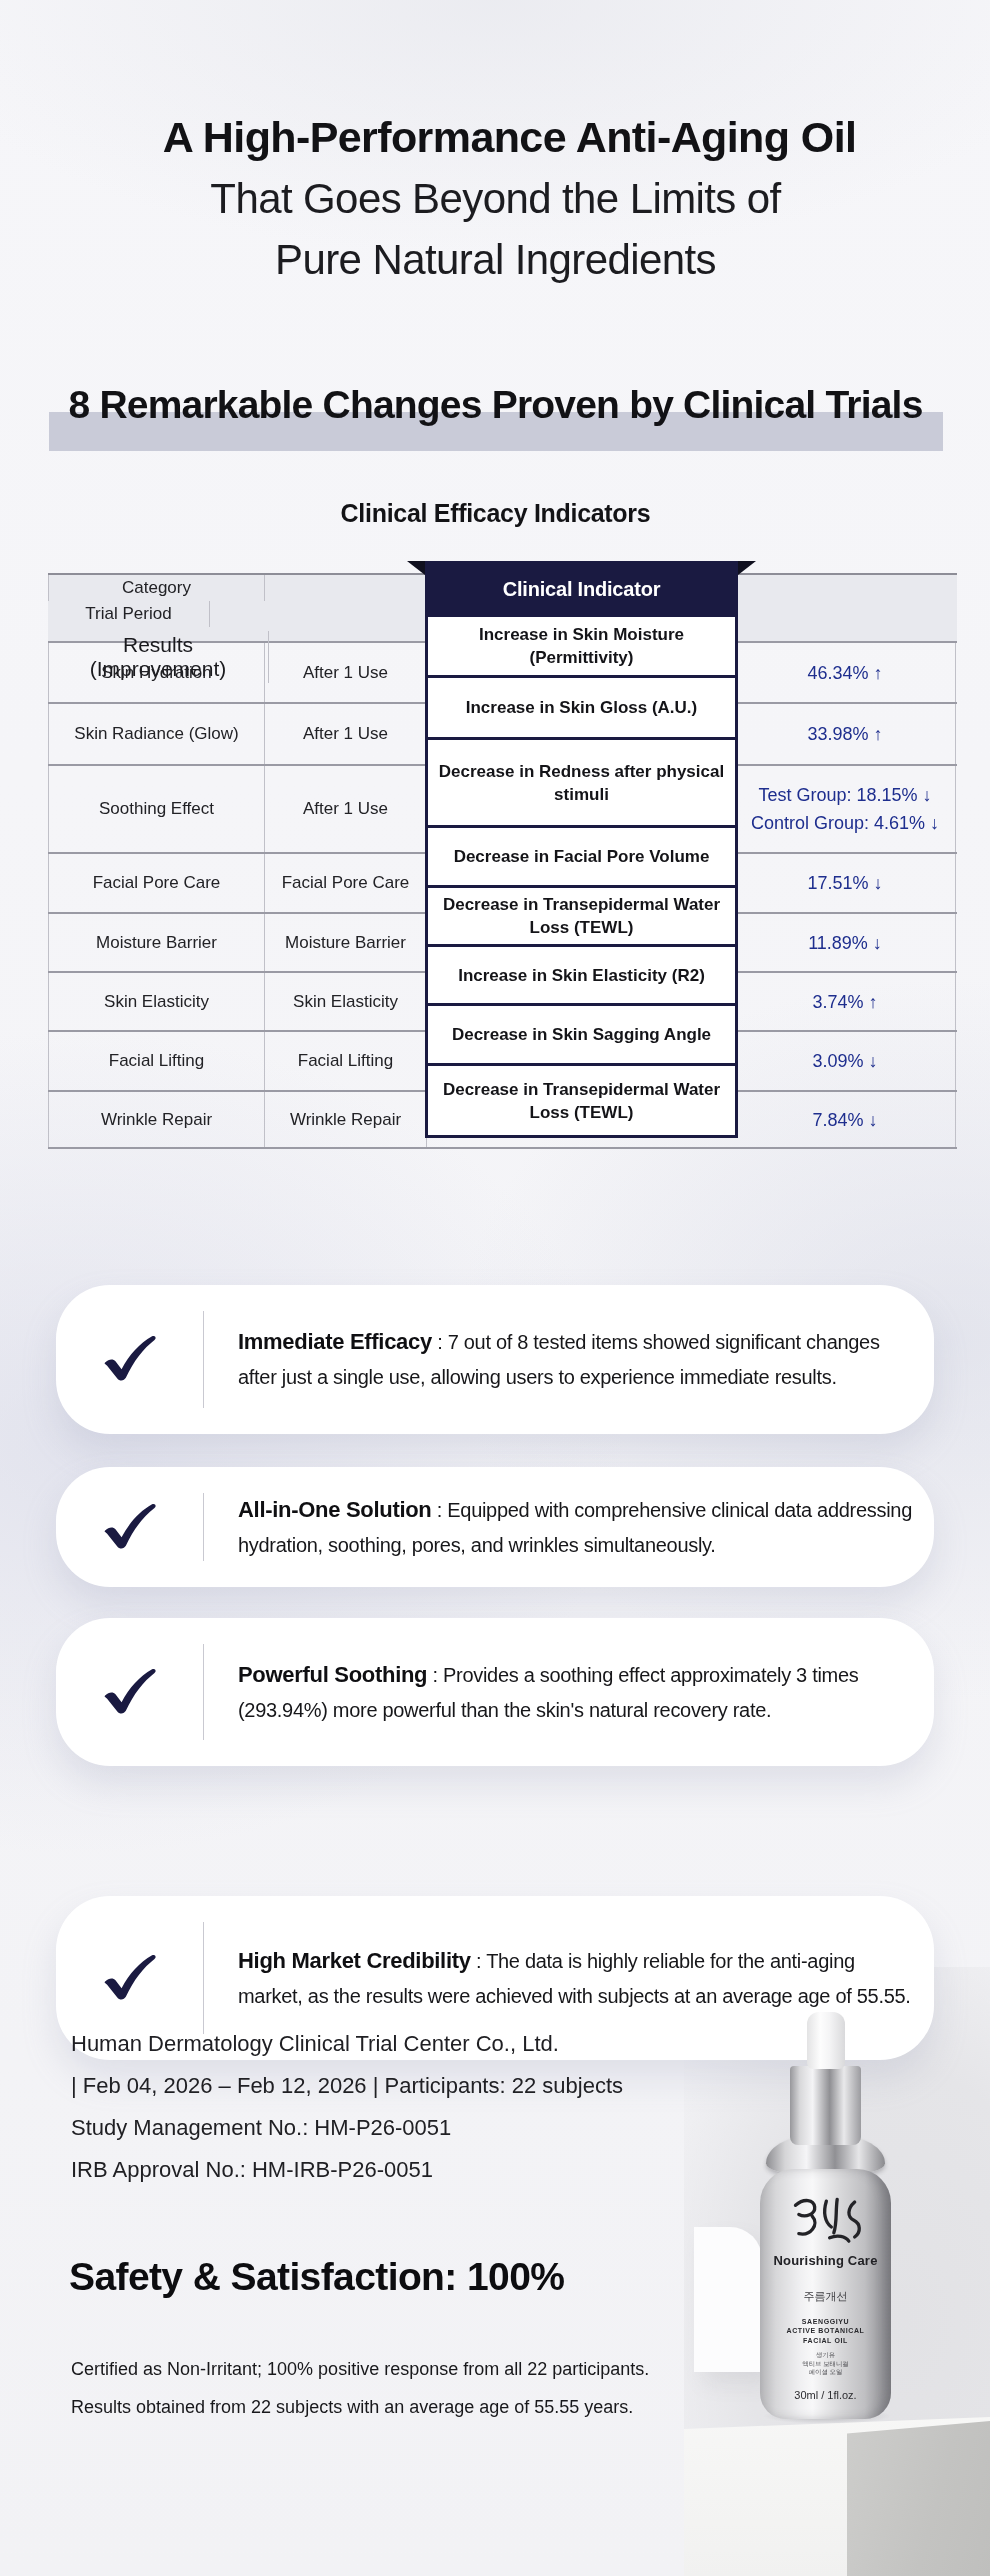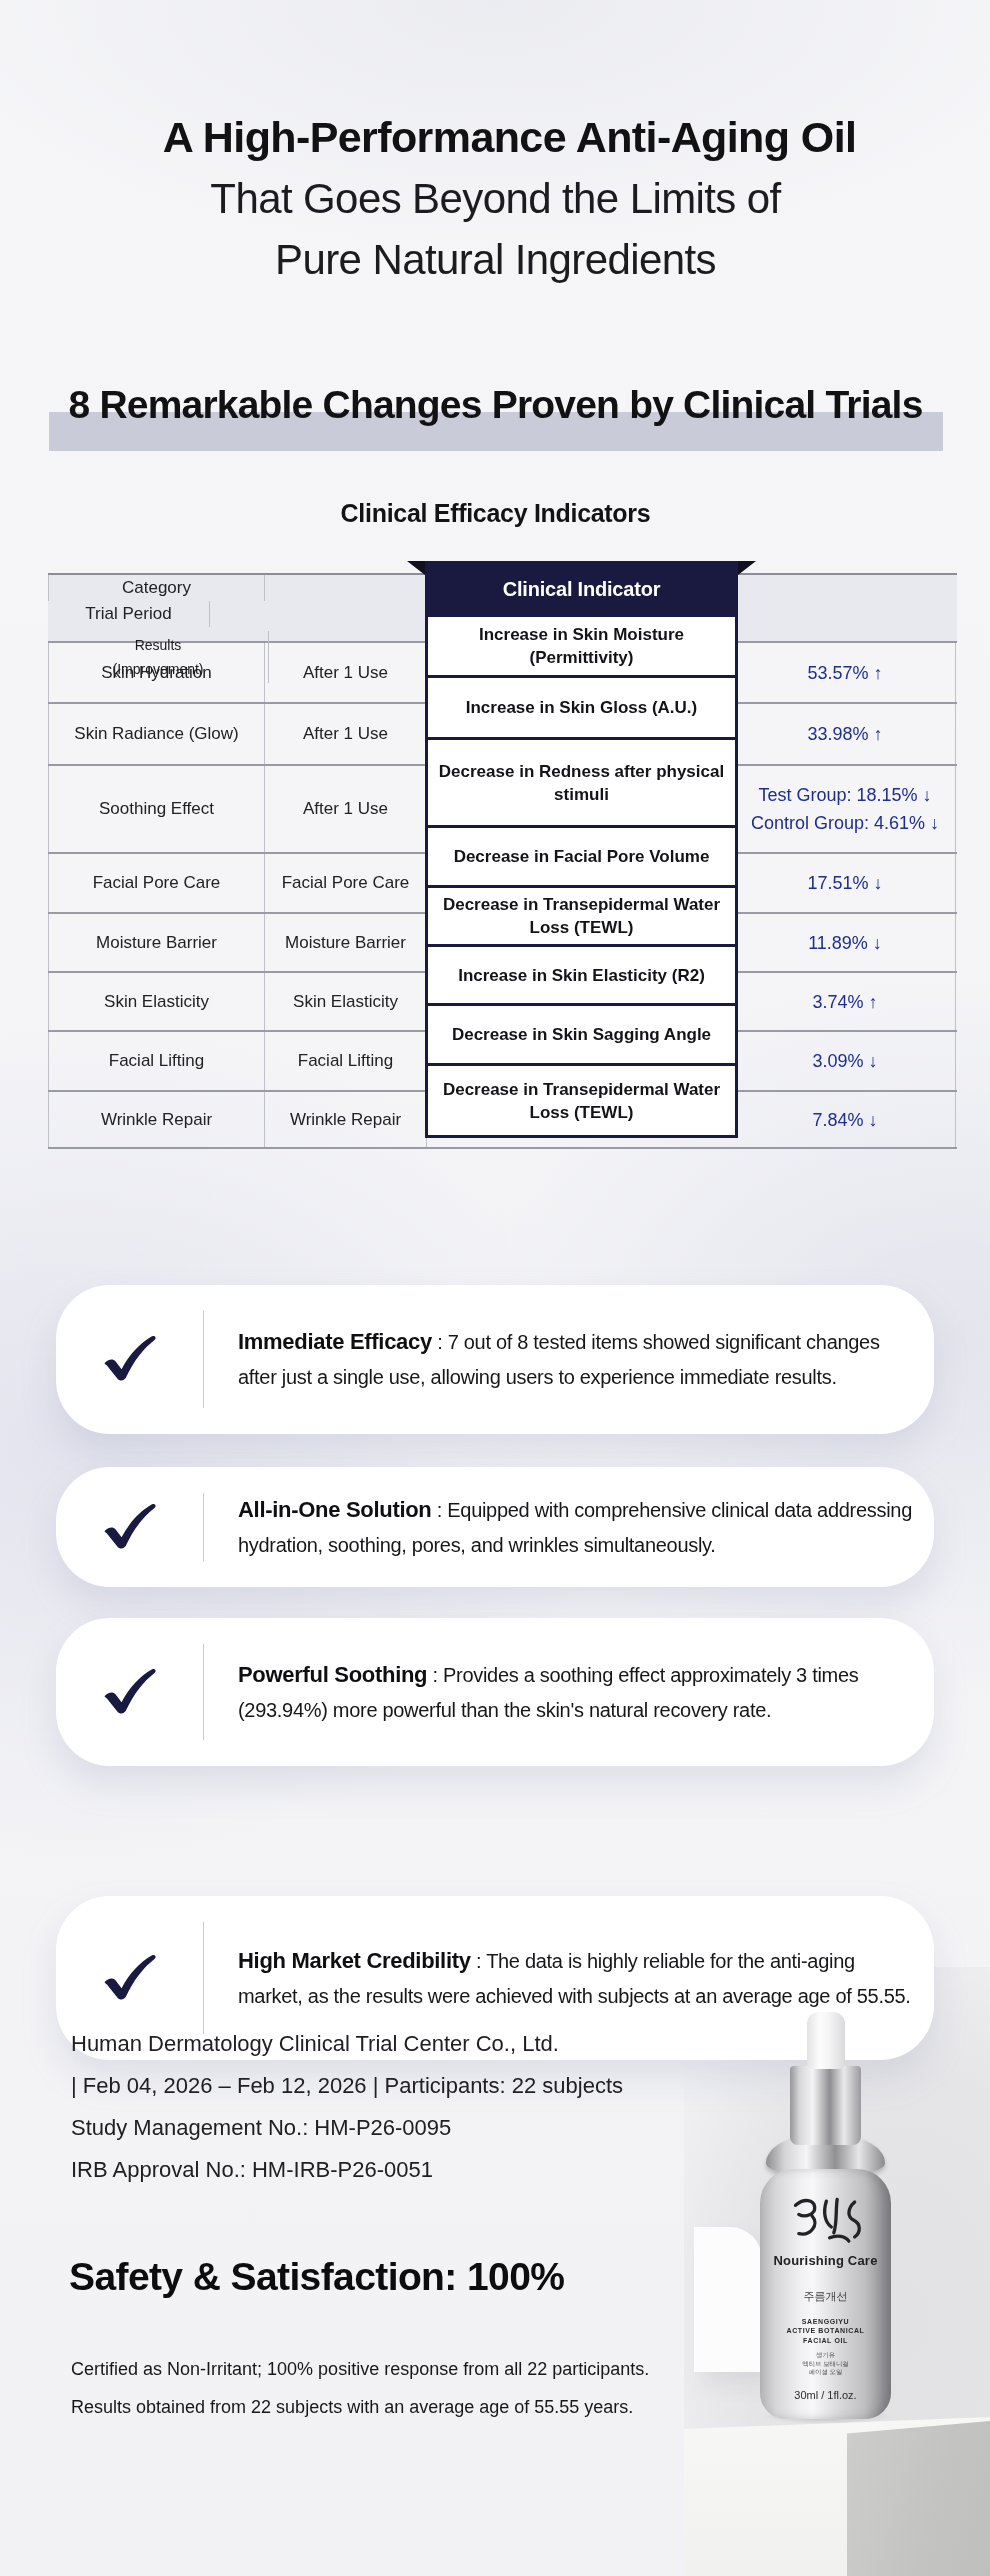--- a/index.html
+++ b/index.html
@@ -22,21 +22,21 @@
   
   .etable{position:absolute;left:48px;top:573px;width:909px;border-top:2px solid #8d8d97;}
   .trow{display:flex;border-bottom:2px solid #9a9aa4;box-sizing:border-box;}
   .cell{box-sizing:border-box;display:flex;flex-direction:column;align-items:center;justify-content:center;
     text-align:center;padding:2px 8px;}
   .c1{width:217px;border-left:1px solid #c0c0c8;border-right:1px solid #c0c0c8;}
   .c2{width:162px;border-right:1px solid #c0c0c8;}
   .c3{width:308px;}
   .c4{width:221px;border-right:1px solid #c0c0c8;}
   .rH{height:68px;background:#e8e9ee;flex-direction:column;}
-  .rH .cell{font-size:14px;color:#1a1a1e;line-height:24px;}
+  .rH .cell{font-size:21px;color:#1a1a1e;line-height:24px;}
   .b1{height:61px}.b2{height:62px}.b3{height:88px}.b4{height:60px}
   .b5{height:59px}.b6{height:59px}.b7{height:60px}.b8{height:57px}
   .trow .c1,.trow .c2{font-size:17px;color:#222226;line-height:22px;}
   .res{font-size:18px;color:#1e2e8e;line-height:28px;font-weight:400;}
   
   .ind-col{position:absolute;left:425px;top:561px;width:313px;box-sizing:border-box;}
   .ind-head{position:relative;height:56px;background:#1a1a41;color:#fff;display:flex;
     align-items:center;justify-content:center;font-size:20px;font-weight:700;letter-spacing:-0.2px;}
   .ind-head::before{content:"";position:absolute;top:0;left:-18px;width:0;height:0;
     border-top:14px solid #10101f;border-left:18px solid transparent;}
@@ -157,21 +157,21 @@
       <div class="cell c4">
         <span>Results</span>
         <span>(Improvement)</span>
       </div>
     </div>
     <div class="trow b1">
       <div class="cell c1">Skin Hydration</div>
       <div class="cell c2">After 1 Use</div>
       <div class="cell c3"></div>
       <div class="cell c4">
-          <span class="res">53.57% ↑</span>
+          <span class="res">46.34% ↑</span>
           <span class="res"></span>
         </div>
     </div>
     <div class="trow b2">
       <div class="cell c1">Skin Radiance (Glow)</div>
       <div class="cell c2">After 1 Use</div>
       <div class="cell c3"></div>
       <div class="cell c4">
           <span class="res">33.98% ↑</span>
           <span class="res"></span>
@@ -281,21 +281,21 @@
           <path fill="#1a1a41" d="M10,55 C16,49 23,48 27,53 L37,66 C49,43 67,23 87,12 C92,10 95,15 91,18 C73,32 57,52 44,80 C41,85 34,86 30,81 L13,60 C10,57 8,57 10,55 Z"></path>
         </svg>
     </div>
     <div class="vline"></div>
     <div class="htext mwA"><b>High Market Credibility</b><span> : </span><span>The data is highly reliable for the anti-aging market, as the results were achieved with subjects at an average age of 55.55.</span></div>
   </div>
 
   <div class="study">
     <div>Human Dermatology Clinical Trial Center Co., Ltd.</div>
     <div>| Feb 04, 2026 – Feb 12, 2026 | Participants: 22 subjects</div>
-    <div>Study Management No.: HM-P26-0095</div>
+    <div>Study Management No.: HM-P26-0051</div>
     <div>IRB Approval No.: HM-IRB-P26-0051</div>
   </div>
 
   <div class="safety-h">Safety &amp; Satisfaction: 100%</div>
 
   <div class="safety-t">
     <div>Certified as Non-Irritant; 100% positive response from all 22 participants.</div>
     <div>Results obtained from 22 subjects with an average age of 55.55 years.</div>
   </div>
 

